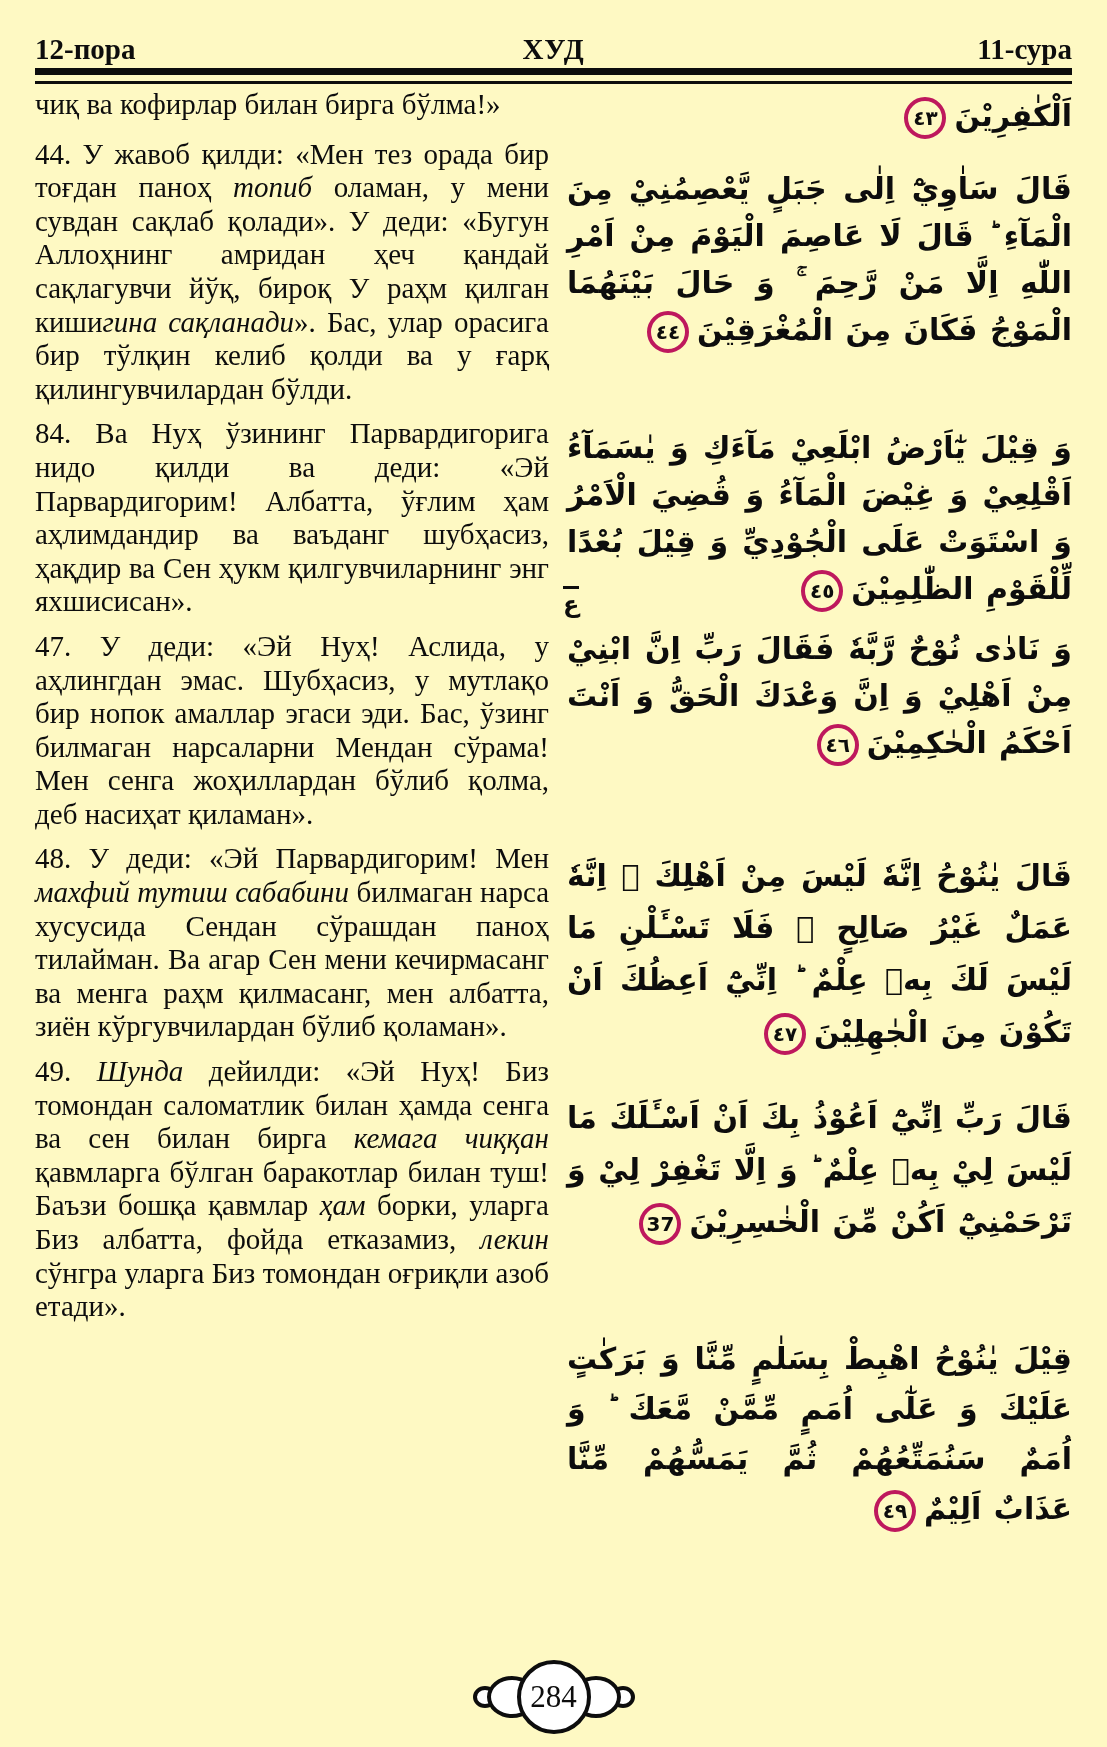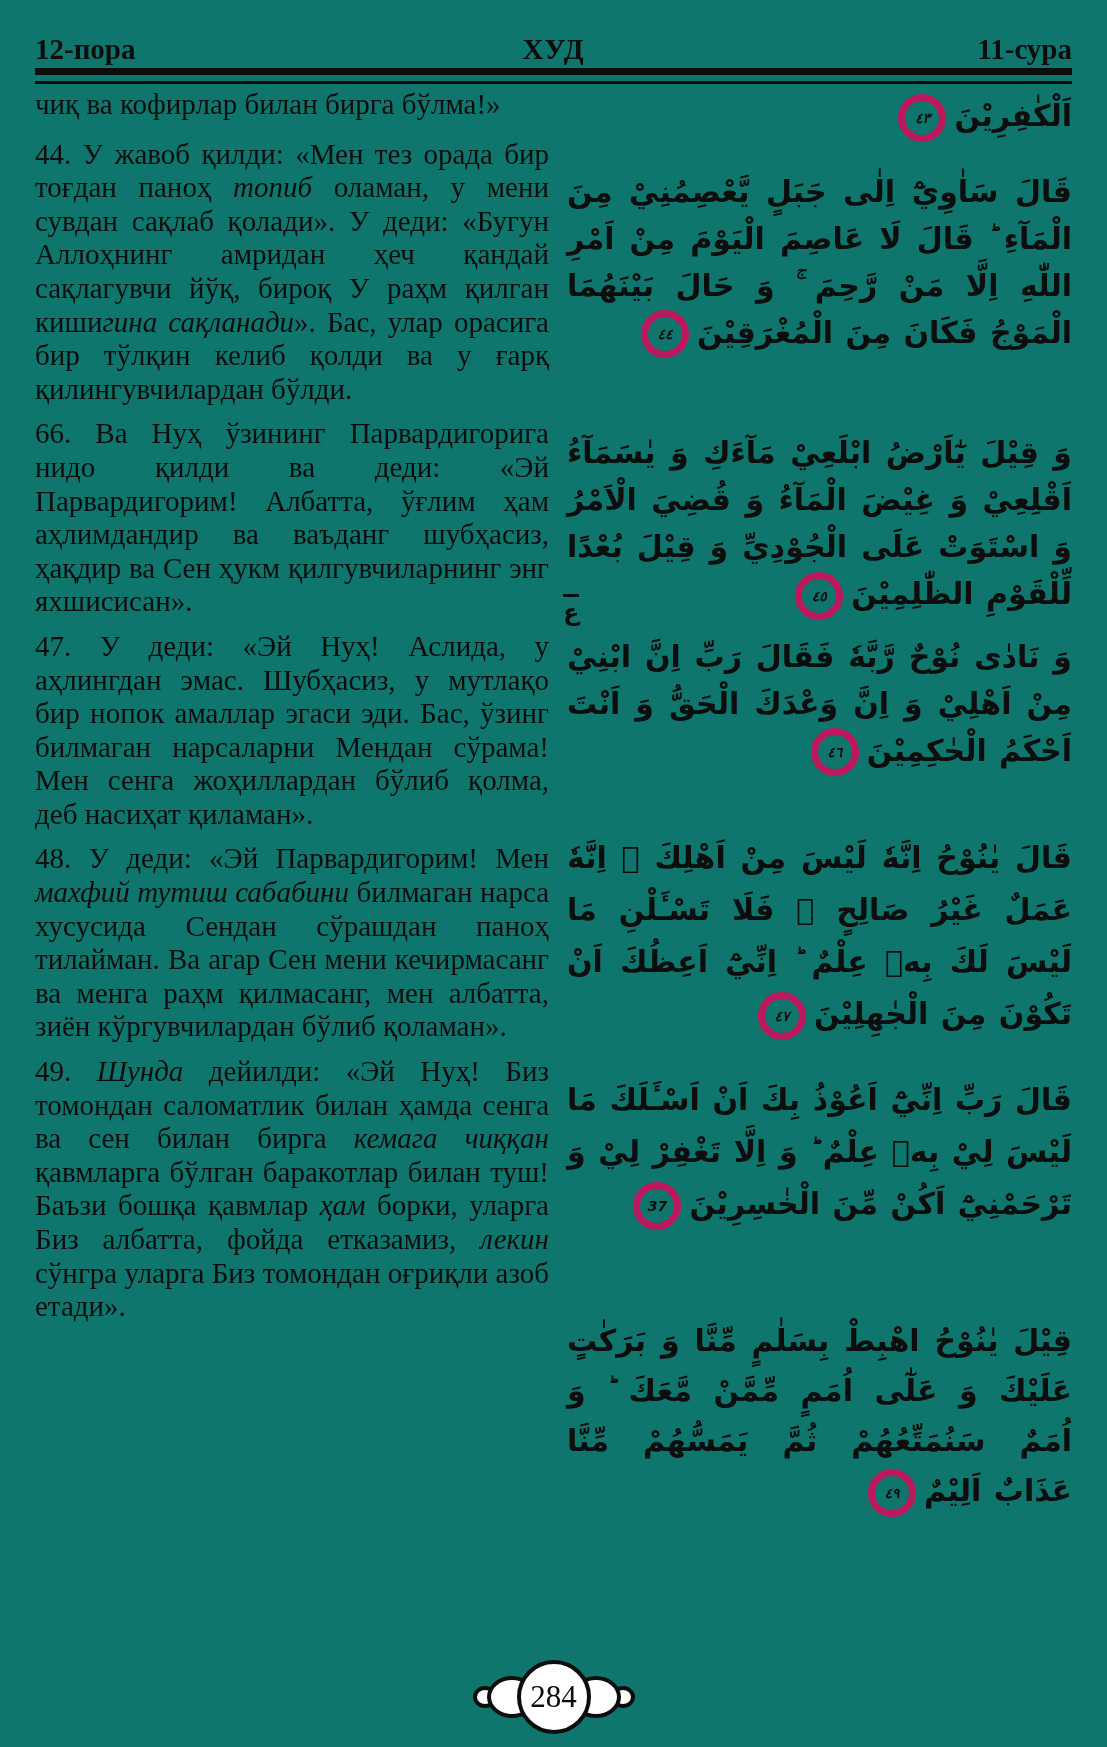--- a/index.html
+++ b/index.html
@@ -1,20 +1,20 @@
 <!DOCTYPE html>
 <html lang="uz"><head>
 <meta charset="utf-8">
 <style>
   html,body{margin:0;padding:0;background:#e8e8e8;}
   .page{
     position:relative;
     width:1107px;height:1747px;
     margin:0 auto;
-    background:#0f766e;
+    background:#fef9c3;
     color:#0d0d0d;
     font-family:"Liberation Serif", serif;
     overflow:hidden;
   }
   
   .header{
     position:absolute;top:34px;left:35px;right:35px;
     display:flex;align-items:baseline;
     font-weight:bold;font-size:29px;line-height:1.1;
   }
@@ -44,32 +44,31 @@
     font-weight:bold;
     font-size:30px;line-height:47px;
     text-align:justify;
     word-spacing:2px;
   }
   .arabic-col p{margin:0;position:relative;}
   .arabic-col p:nth-of-type(1){text-align:right;}
   .arabic-col p:nth-of-type(2){margin-top:26px;}
   .arabic-col p:nth-of-type(3){margin-top:71px;}
   .arabic-col p:nth-of-type(4){margin-top:13px;}
-  .arabic-col p:nth-of-type(5){margin-top:56px;line-height:52px;}
+  .arabic-col p:nth-of-type(5){margin-top:84px;line-height:52px;}
   .arabic-col p:nth-of-type(6){margin-top:34px;line-height:52px;}
   .arabic-col p:nth-of-type(7){margin-top:86px;line-height:50px;}
   .ayah-marker{
     display:inline-flex;align-items:center;justify-content:center;
     width:34px;height:34px;
-    border:7px solid #be185d;border-radius:50%;
-    font-size:14px;line-height:1;
+    border:4px solid #be185d;border-radius:50%;
+    font-size:20px;line-height:1;
     margin:0 8px;
     vertical-align:middle;
     font-weight:bold;
-    font-style:italic;
   }
   .ruku-marker{
     position:absolute;left:-4px;bottom:-4px;
     font-size:24px;line-height:1;
     border-top:3px solid #0d0d0d;
     padding-top:3px;
     font-weight:bold;
   }
   
   .page-badge{
@@ -111,21 +110,21 @@
     <span class="h-center">ХУД</span>
     <span class="h-right">11-сура</span>
   </div>
 
   <div class="rule"></div>
 
   <div class="trans-col">
     <p class="cont">чиқ ва кофирлар билан бирга бўлма!»</p>
 
   <p><span>44. </span><span>У жавоб қилди: «Мен тез орада бир тоғдан паноҳ </span><i>топиб</i><span> оламан, у мени сувдан сақлаб қолади». У деди: «Бугун Аллоҳнинг амридан ҳеч қандай сақлагувчи йўқ, бироқ У раҳм қилган киши</span><i>гина сақланади</i><span>». Бас, улар орасига бир тўлқин келиб қолди ва у ғарқ қилингувчилардан бўлди.</span></p>
-      <p><span>66. </span><span>Ва Нуҳ ўзининг Парвардигорига нидо қилди ва деди: «Эй Парвардигорим! Албатта, ўғлим ҳам аҳлимдандир ва ваъданг шубҳасиз, ҳақдир ва Сен ҳукм қилгувчиларнинг энг яхшисисан».</span></p>
+      <p><span>84. </span><span>Ва Нуҳ ўзининг Парвардигорига нидо қилди ва деди: «Эй Парвардигорим! Албатта, ўғлим ҳам аҳлимдандир ва ваъданг шубҳасиз, ҳақдир ва Сен ҳукм қилгувчиларнинг энг яхшисисан».</span></p>
       <p><span>47. </span><span>У деди: «Эй Нуҳ! Аслида, у аҳлингдан эмас. Шубҳасиз, у мутлақо бир нопок амаллар эгаси эди. Бас, ўзинг билмаган нарсаларни Мендан сўрама! Мен сенга жоҳиллардан бўлиб қолма, деб насиҳат қиламан».</span></p>
       <p><span>48. </span><span>У деди: «Эй Парвардигорим! Мен </span><i>махфий тутиш сабабини</i><span> билмаган нарса хусусида Сендан сўрашдан паноҳ тилайман. Ва агар Сен мени кечирмасанг ва менга раҳм қилмасанг, мен албатта, зиён кўргувчилардан бўлиб қоламан».</span></p>
       <p><span>49. </span><i>Шунда</i><span> дейилди: «Эй Нуҳ! Биз томондан саломатлик билан ҳамда сенга ва сен билан бирга </span><i>кемага чиққан</i><span> қавмларга бўлган баракотлар билан туш! Баъзи бошқа қавмлар </span><i>ҳам</i><span> борки, уларга Биз албатта, фойда етказамиз, </span><i>лекин</i><span> сўнгра уларга Биз томондан оғриқли азоб етади».</span></p>
     </div>
 
   <div class="arabic-col">
 
   <p><span>اَلْكٰفِرِيْنَ</span><span class="ayah-marker">٤٣</span></p>
       <p><span>قَالَ سَاٰوِيْٓ اِلٰى جَبَلٍ يَّعْصِمُنِيْ مِنَ الْمَآءِ ؕ قَالَ لَا عَاصِمَ الْيَوْمَ مِنْ اَمْرِ اللّٰهِ اِلَّا مَنْ رَّحِمَ ۚ وَ حَالَ بَيْنَهُمَا الْمَوْجُ فَكَانَ مِنَ الْمُغْرَقِيْنَ</span><span class="ayah-marker">٤٤</span></p>
       <p><span>وَ قِيْلَ يٰٓاَرْضُ ابْلَعِيْ مَآءَكِ وَ يٰسَمَآءُ اَقْلِعِيْ وَ غِيْضَ الْمَآءُ وَ قُضِيَ الْاَمْرُ وَ اسْتَوَتْ عَلَى الْجُوْدِيِّ وَ قِيْلَ بُعْدًا لِّلْقَوْمِ الظّٰلِمِيْنَ</span><span class="ayah-marker">٤٥</span><span class="ruku-marker">ع</span></p>

